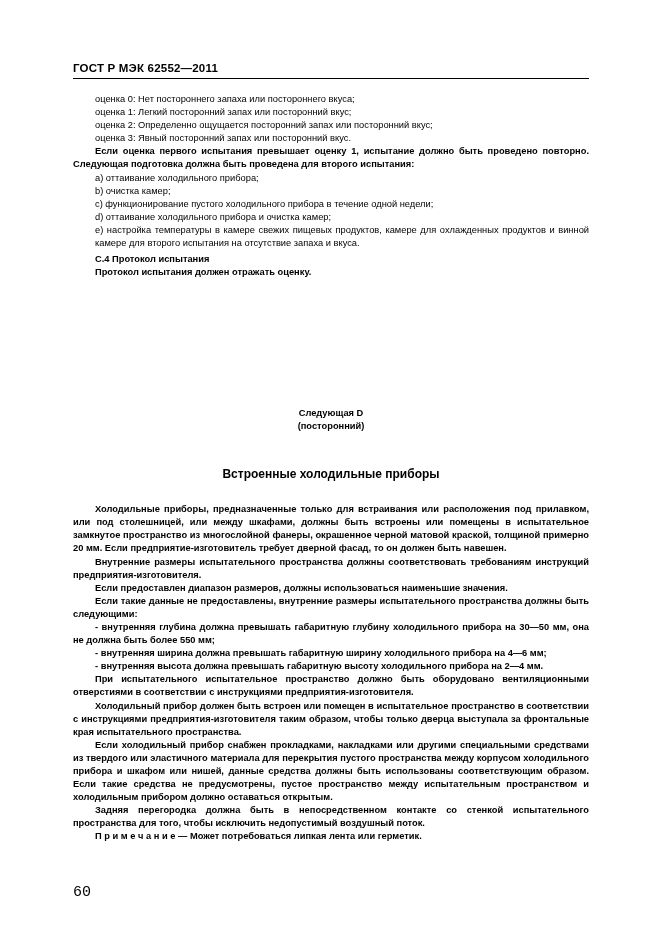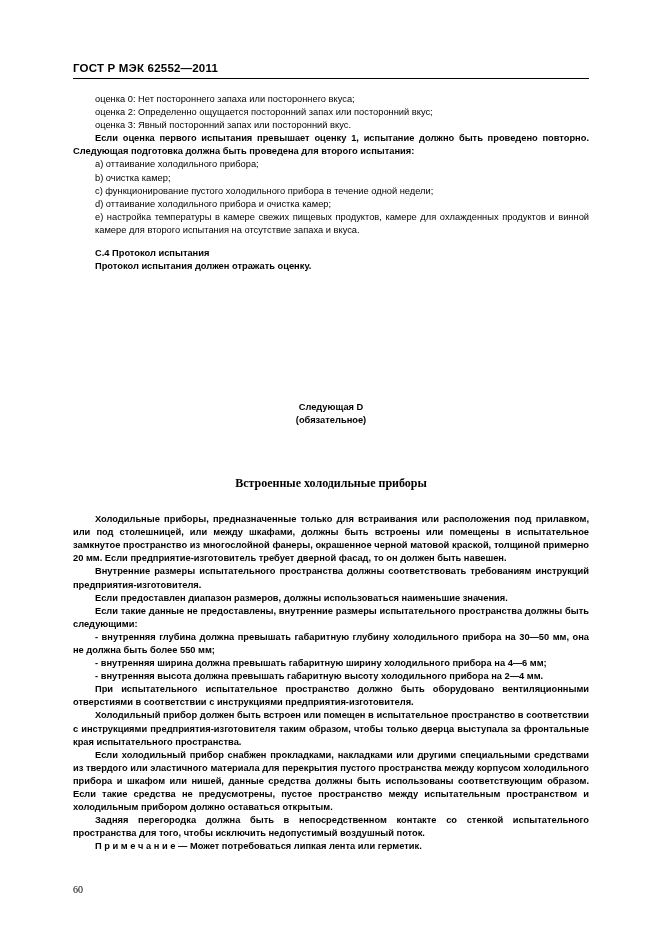--- a/index.html
+++ b/index.html
@@ -54,75 +54,76 @@
   }
   p.list {
     padding-left: 22px;
   }
   .sec-title {
     font-family: "Liberation Sans", sans-serif;
     font-weight: bold;
     font-size: 9.3px;
     line-height: 13.1px;
     padding-left: 22px;
-    margin-top: 10px;
+    margin-top: 3px;
   }
   .annex-block {
     margin-top: 128px;
     text-align: center;
     font-family: "Liberation Sans", sans-serif;
     font-weight: bold;
     font-size: 9.3px;
     line-height: 12.4px;
   }
   .annex-title {
-    margin-top: 50px;
+    margin-top: 35px;
     text-align: center;
-    font-family: Liberation Serif, serif;
+    font-family: Liberation Sans, sans-serif;
     font-weight: bold;
     font-size: 12px;
   }
   .body-start { margin-top: 22px; }
   .para { margin-top: 0; }
   .page-num {
     position: absolute;
     left: 73px;
     top: 884px;
-    font-family: Liberation Serif, serif;
-    font-size: 10px;
+    font-family: Liberation Mono, monospace;
+    font-size: 15px;
   }
 </style>
 </head>
 <body>
 
 <div class="page">
 
   <div class="content">
 
     <div class="doc-header">ГОСТ Р МЭК 62552—2011</div>
     <hr class="rule">
 
     <p class="list">оценка 0:  Нет постороннего запаха или постороннего вкуса;</p>
+    <p class="list">оценка 1:  Легкий посторонний запах или посторонний вкус;</p>
     <p class="list">оценка 2:  Определенно ощущается посторонний запах или посторонний вкус;</p>
     <p class="list">оценка 3:  Явный посторонний запах или посторонний вкус.</p>
 
     <p class="indent">Если оценка первого испытания превышает оценку 1, испытание должно быть проведено повторно. Следующая подготовка должна быть проведена для второго испытания:</p>
 
     <p class="list">a)  оттаивание холодильного прибора;</p>
     <p class="list">b)  очистка камер;</p>
     <p class="list">c)  функционирование пустого холодильного прибора в течение одной недели;</p>
     <p class="list">d)  оттаивание холодильного прибора и очистка камер;</p>
     <p class="list">e)  настройка температуры в камере свежих пищевых продуктов, камере для охлажденных продуктов и винной камере для второго испытания на отсутствие запаха и вкуса.</p>
 
     <div class="sec-title">С.4  Протокол испытания</div>
     <p class="indent">Протокол испытания должен отражать оценку.</p>
 
     <div class="annex-block">
       <div>Следующая D</div>
-      <div>(обязательное)</div>
+      <div>(посторонний)</div>
     </div>
 
     <div class="annex-title">Встроенные холодильные приборы</div>
 
     <p class="indent body-start">Холодильные приборы, предназначенные только для встраивания или расположения под прилавком, или под столешницей, или между шкафами, должны быть встроены или помещены в испытательное замкнутое пространство из многослойной фанеры, окрашенное черной матовой краской, толщиной примерно 20 мм. Если предприятие-изготовитель требует дверной фасад, то он должен быть навешен.</p>
     <p class="indent para">Внутренние размеры испытательного пространства должны соответствовать требованиям инструкций предприятия-изготовителя.</p>
     <p class="indent para">Если предоставлен диапазон размеров, должны использоваться наименьшие значения.</p>
     <p class="indent para">Если такие данные не предоставлены, внутренние размеры испытательного пространства должны быть следующими:</p>
     <p class="indent para">- внутренняя глубина должна превышать габаритную глубину холодильного прибора на 30—50 мм, она не должна быть более 550 мм;</p>
     <p class="indent para">- внутренняя ширина должна превышать габаритную ширину холодильного прибора на 4—6 мм;</p>

